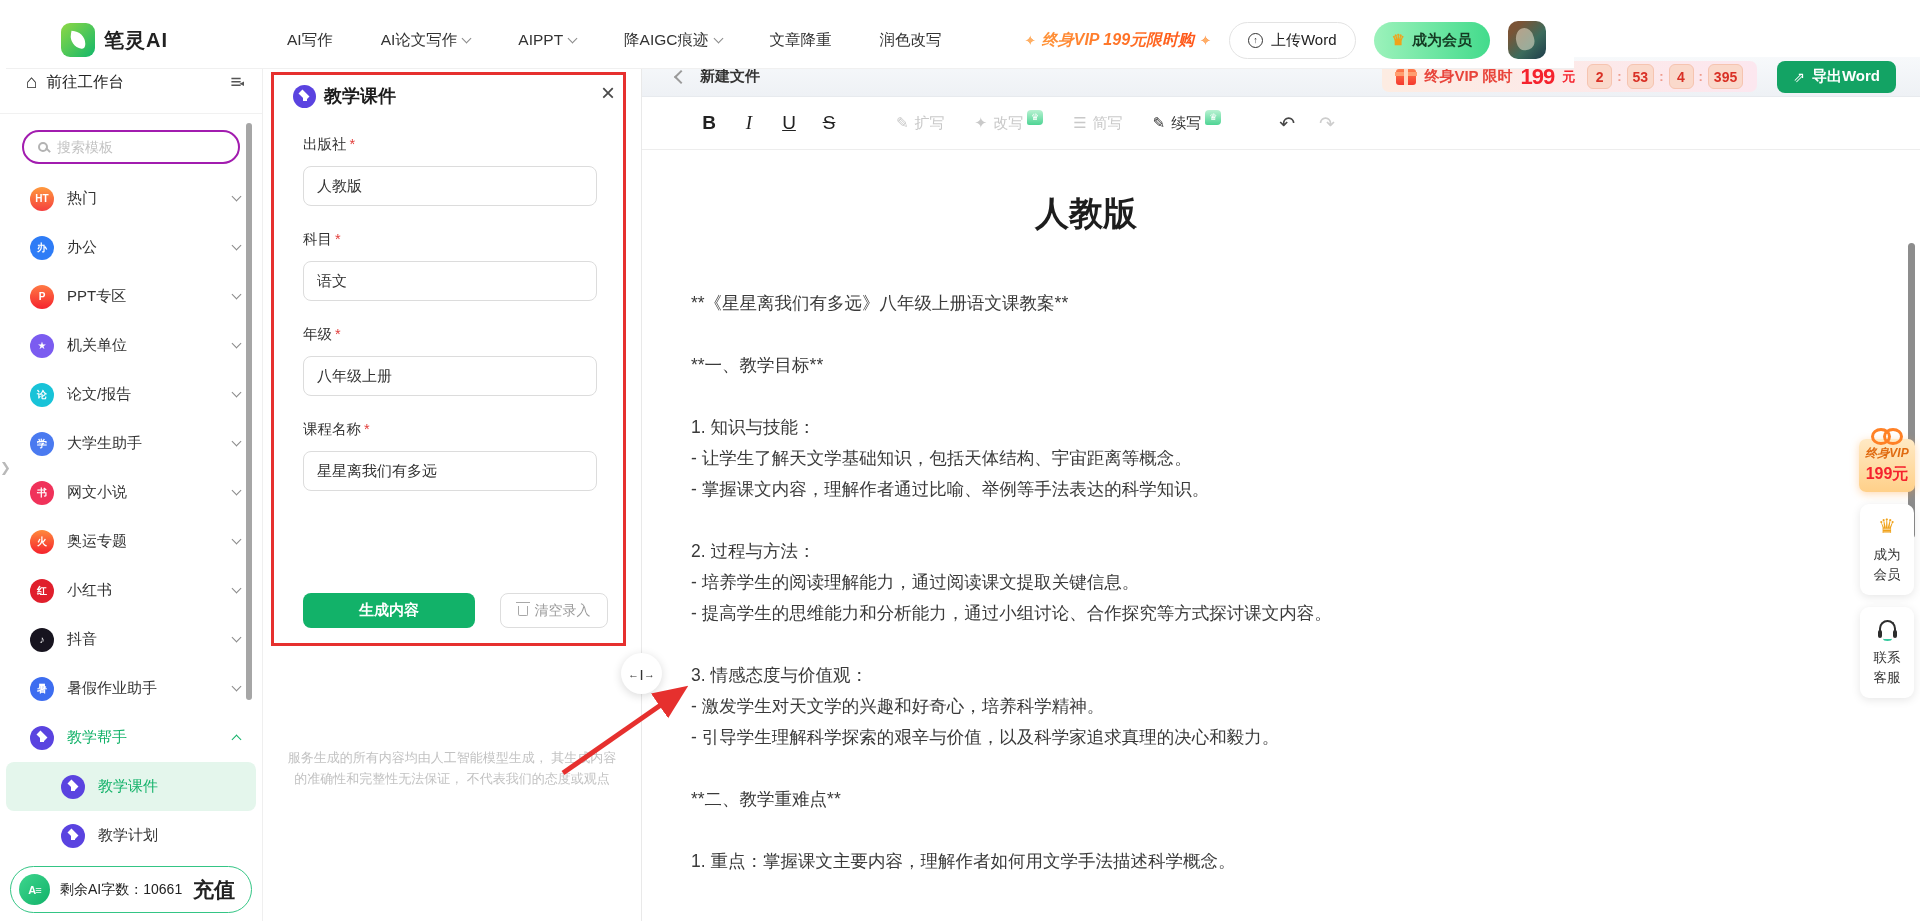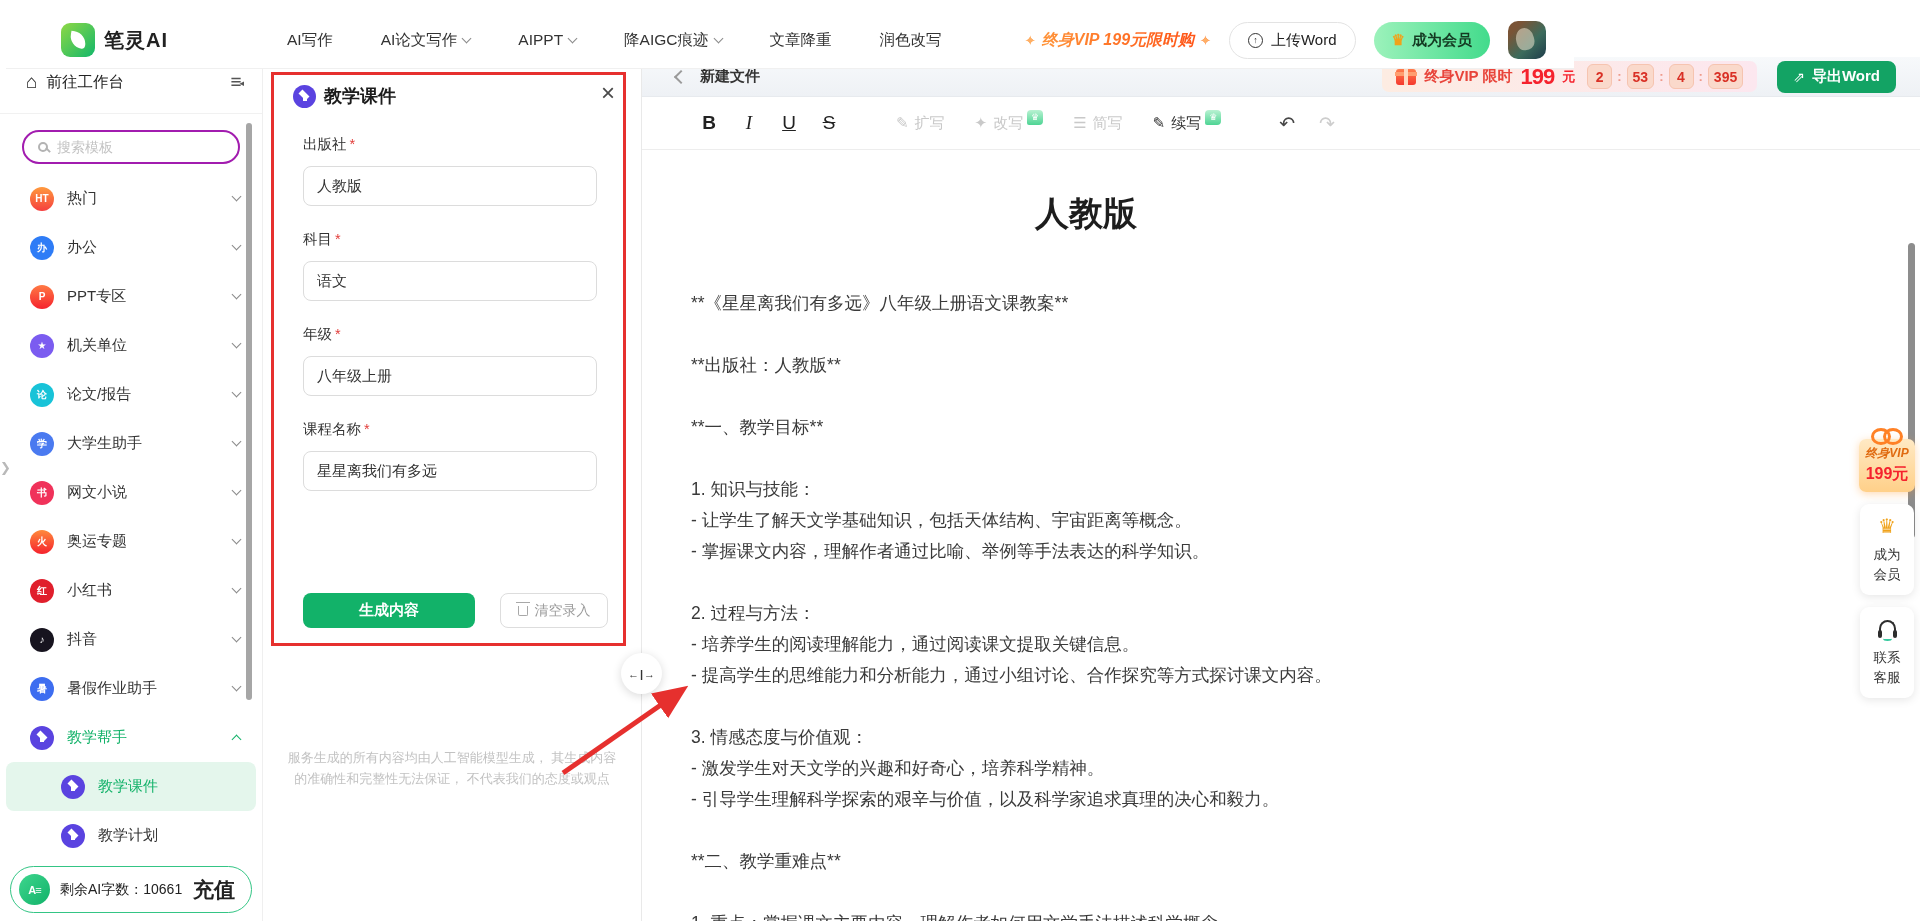--- a/index.html
+++ b/index.html
@@ -460,23 +460,20 @@
 
     <div class="ed-content">
       <div class="doc-col">
         <div class="doc-title">人教版</div>
         <div>
 
         <div class="doc-block">
               <p>**《星星离我们有多远》八年级上册语文课教案**</p>
             </div>
             <div class="doc-block">
-              <p>**出版社：人教版**</p>
-            </div>
-            <div class="doc-block">
               <p>**一、教学目标**</p>
             </div>
             <div class="doc-block">
               <p>1. 知识与技能：</p>
               <p>- 让学生了解天文学基础知识，包括天体结构、宇宙距离等概念。</p>
               <p>- 掌握课文内容，理解作者通过比喻、举例等手法表达的科学知识。</p>
             </div>
             <div class="doc-block">
               <p>2. 过程与方法：</p>
               <p>- 培养学生的阅读理解能力，通过阅读课文提取关键信息。</p>

